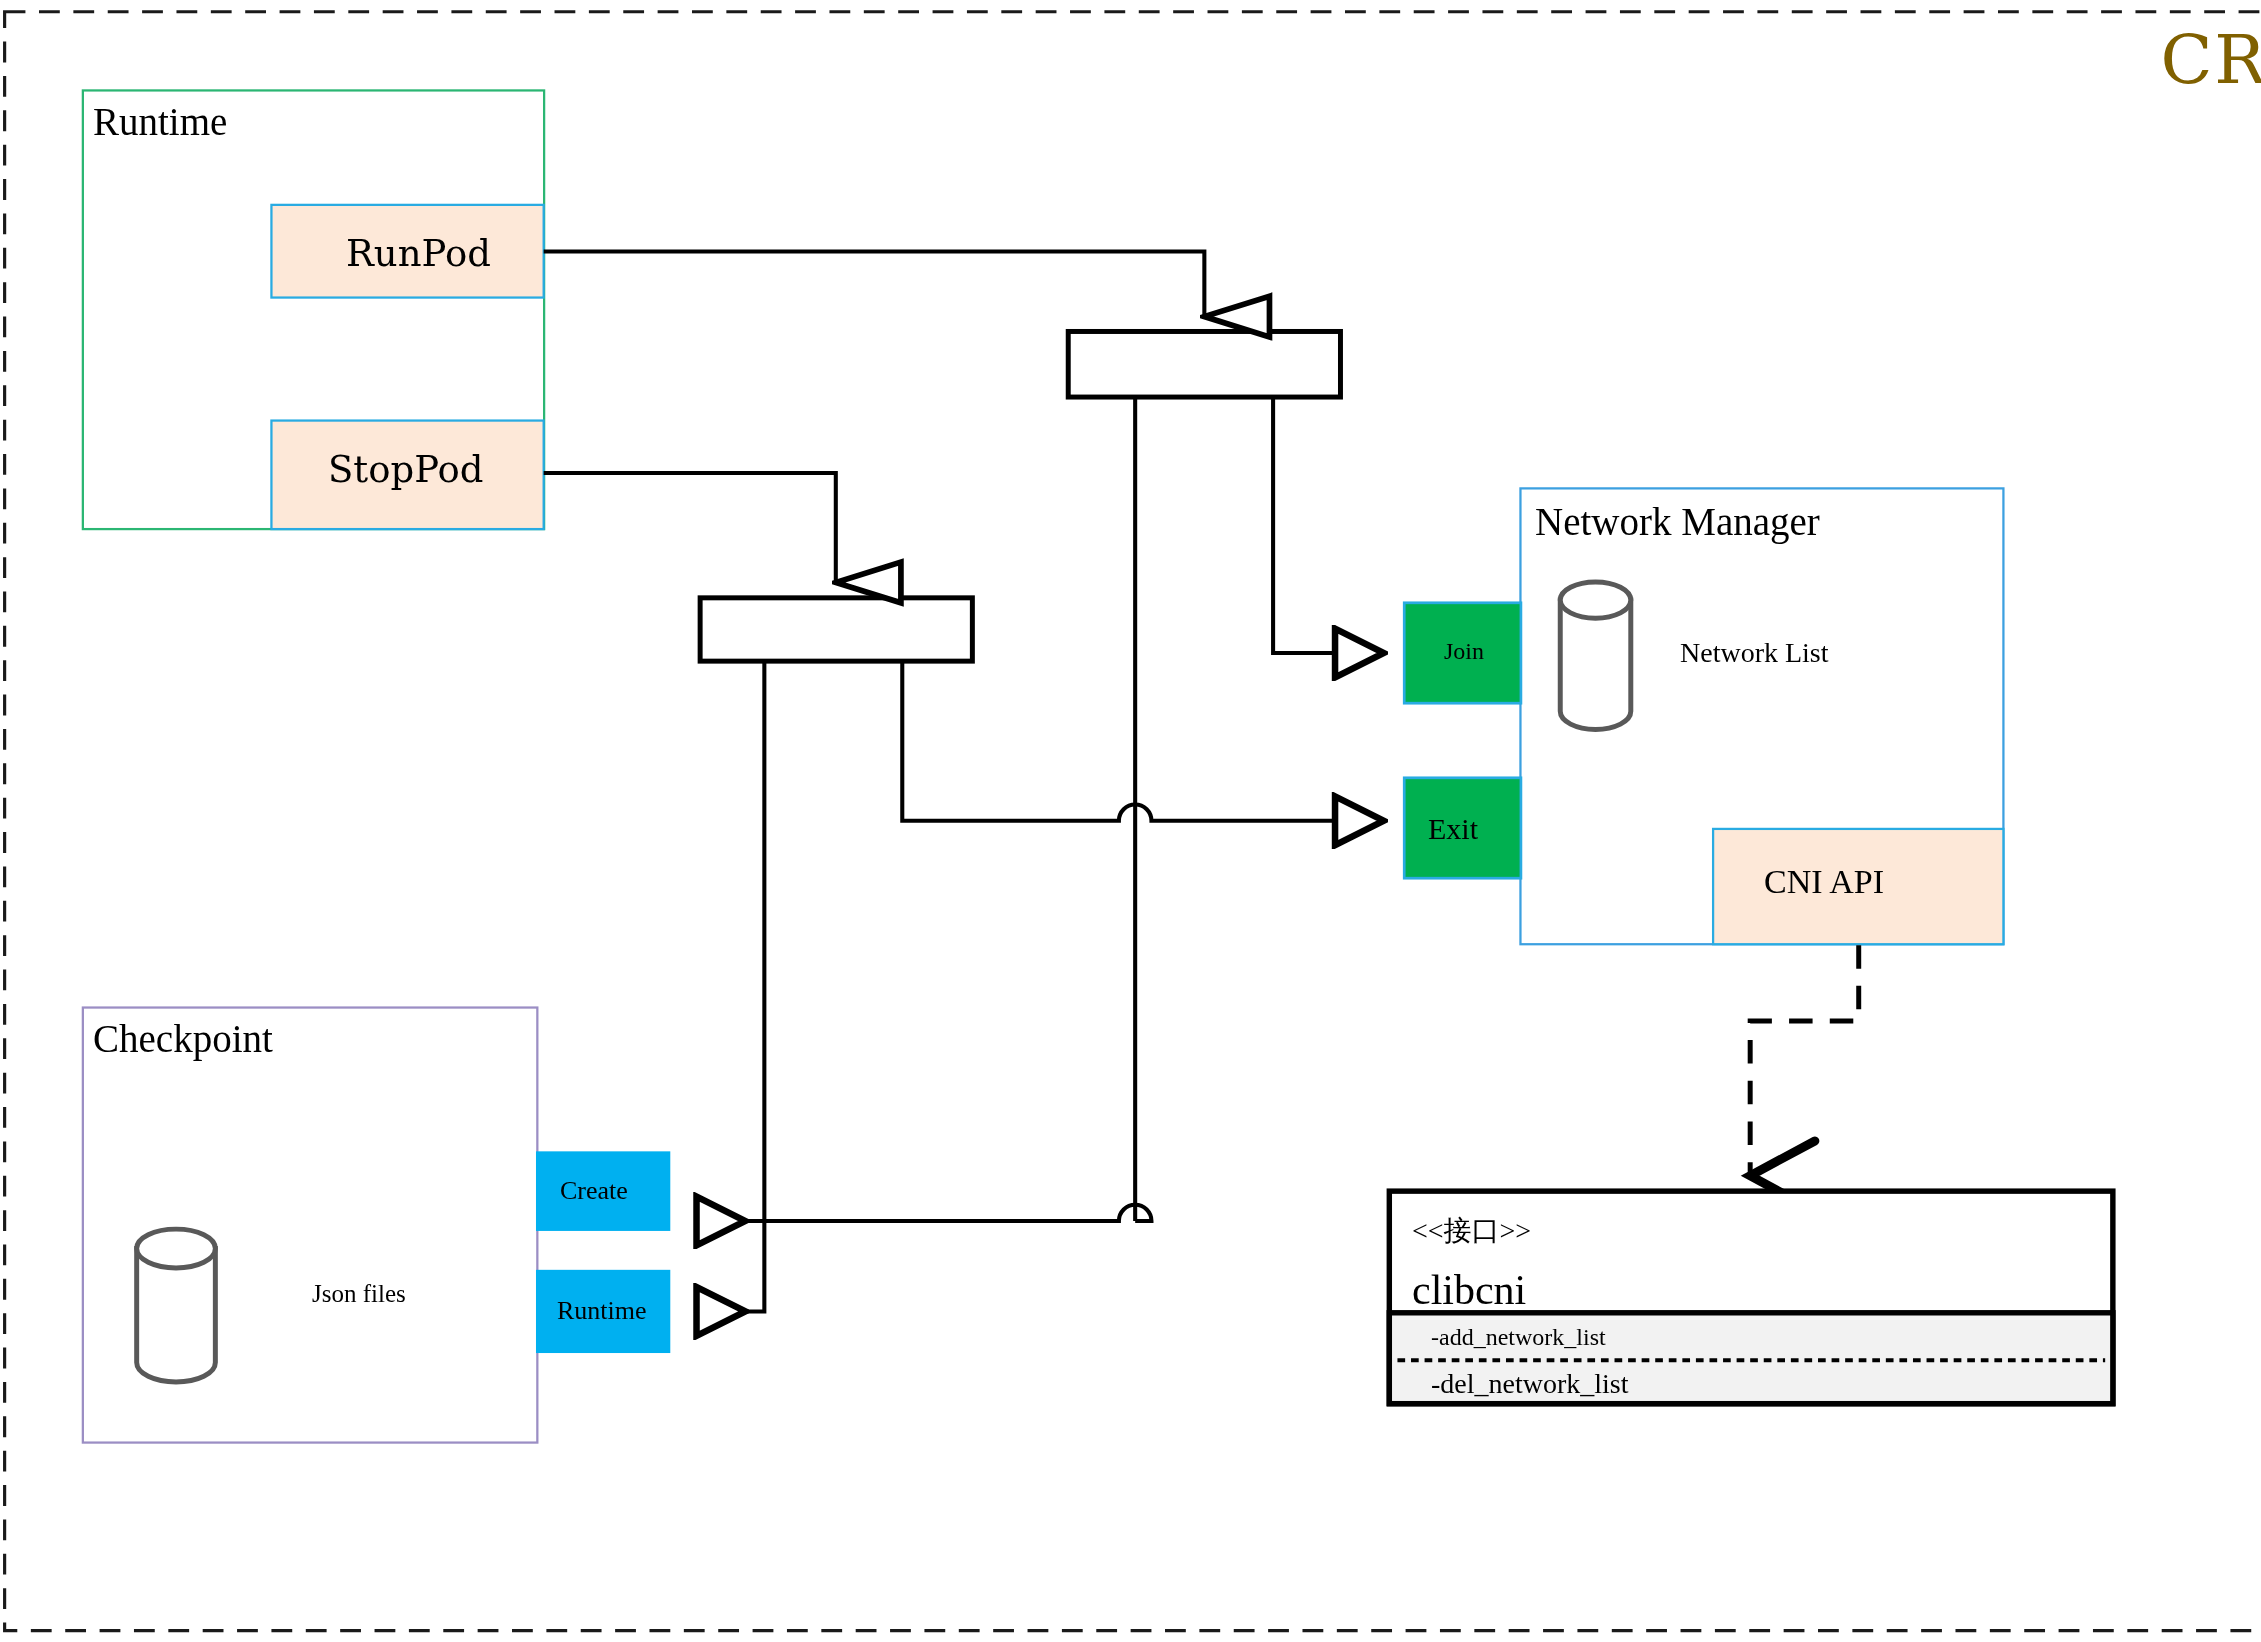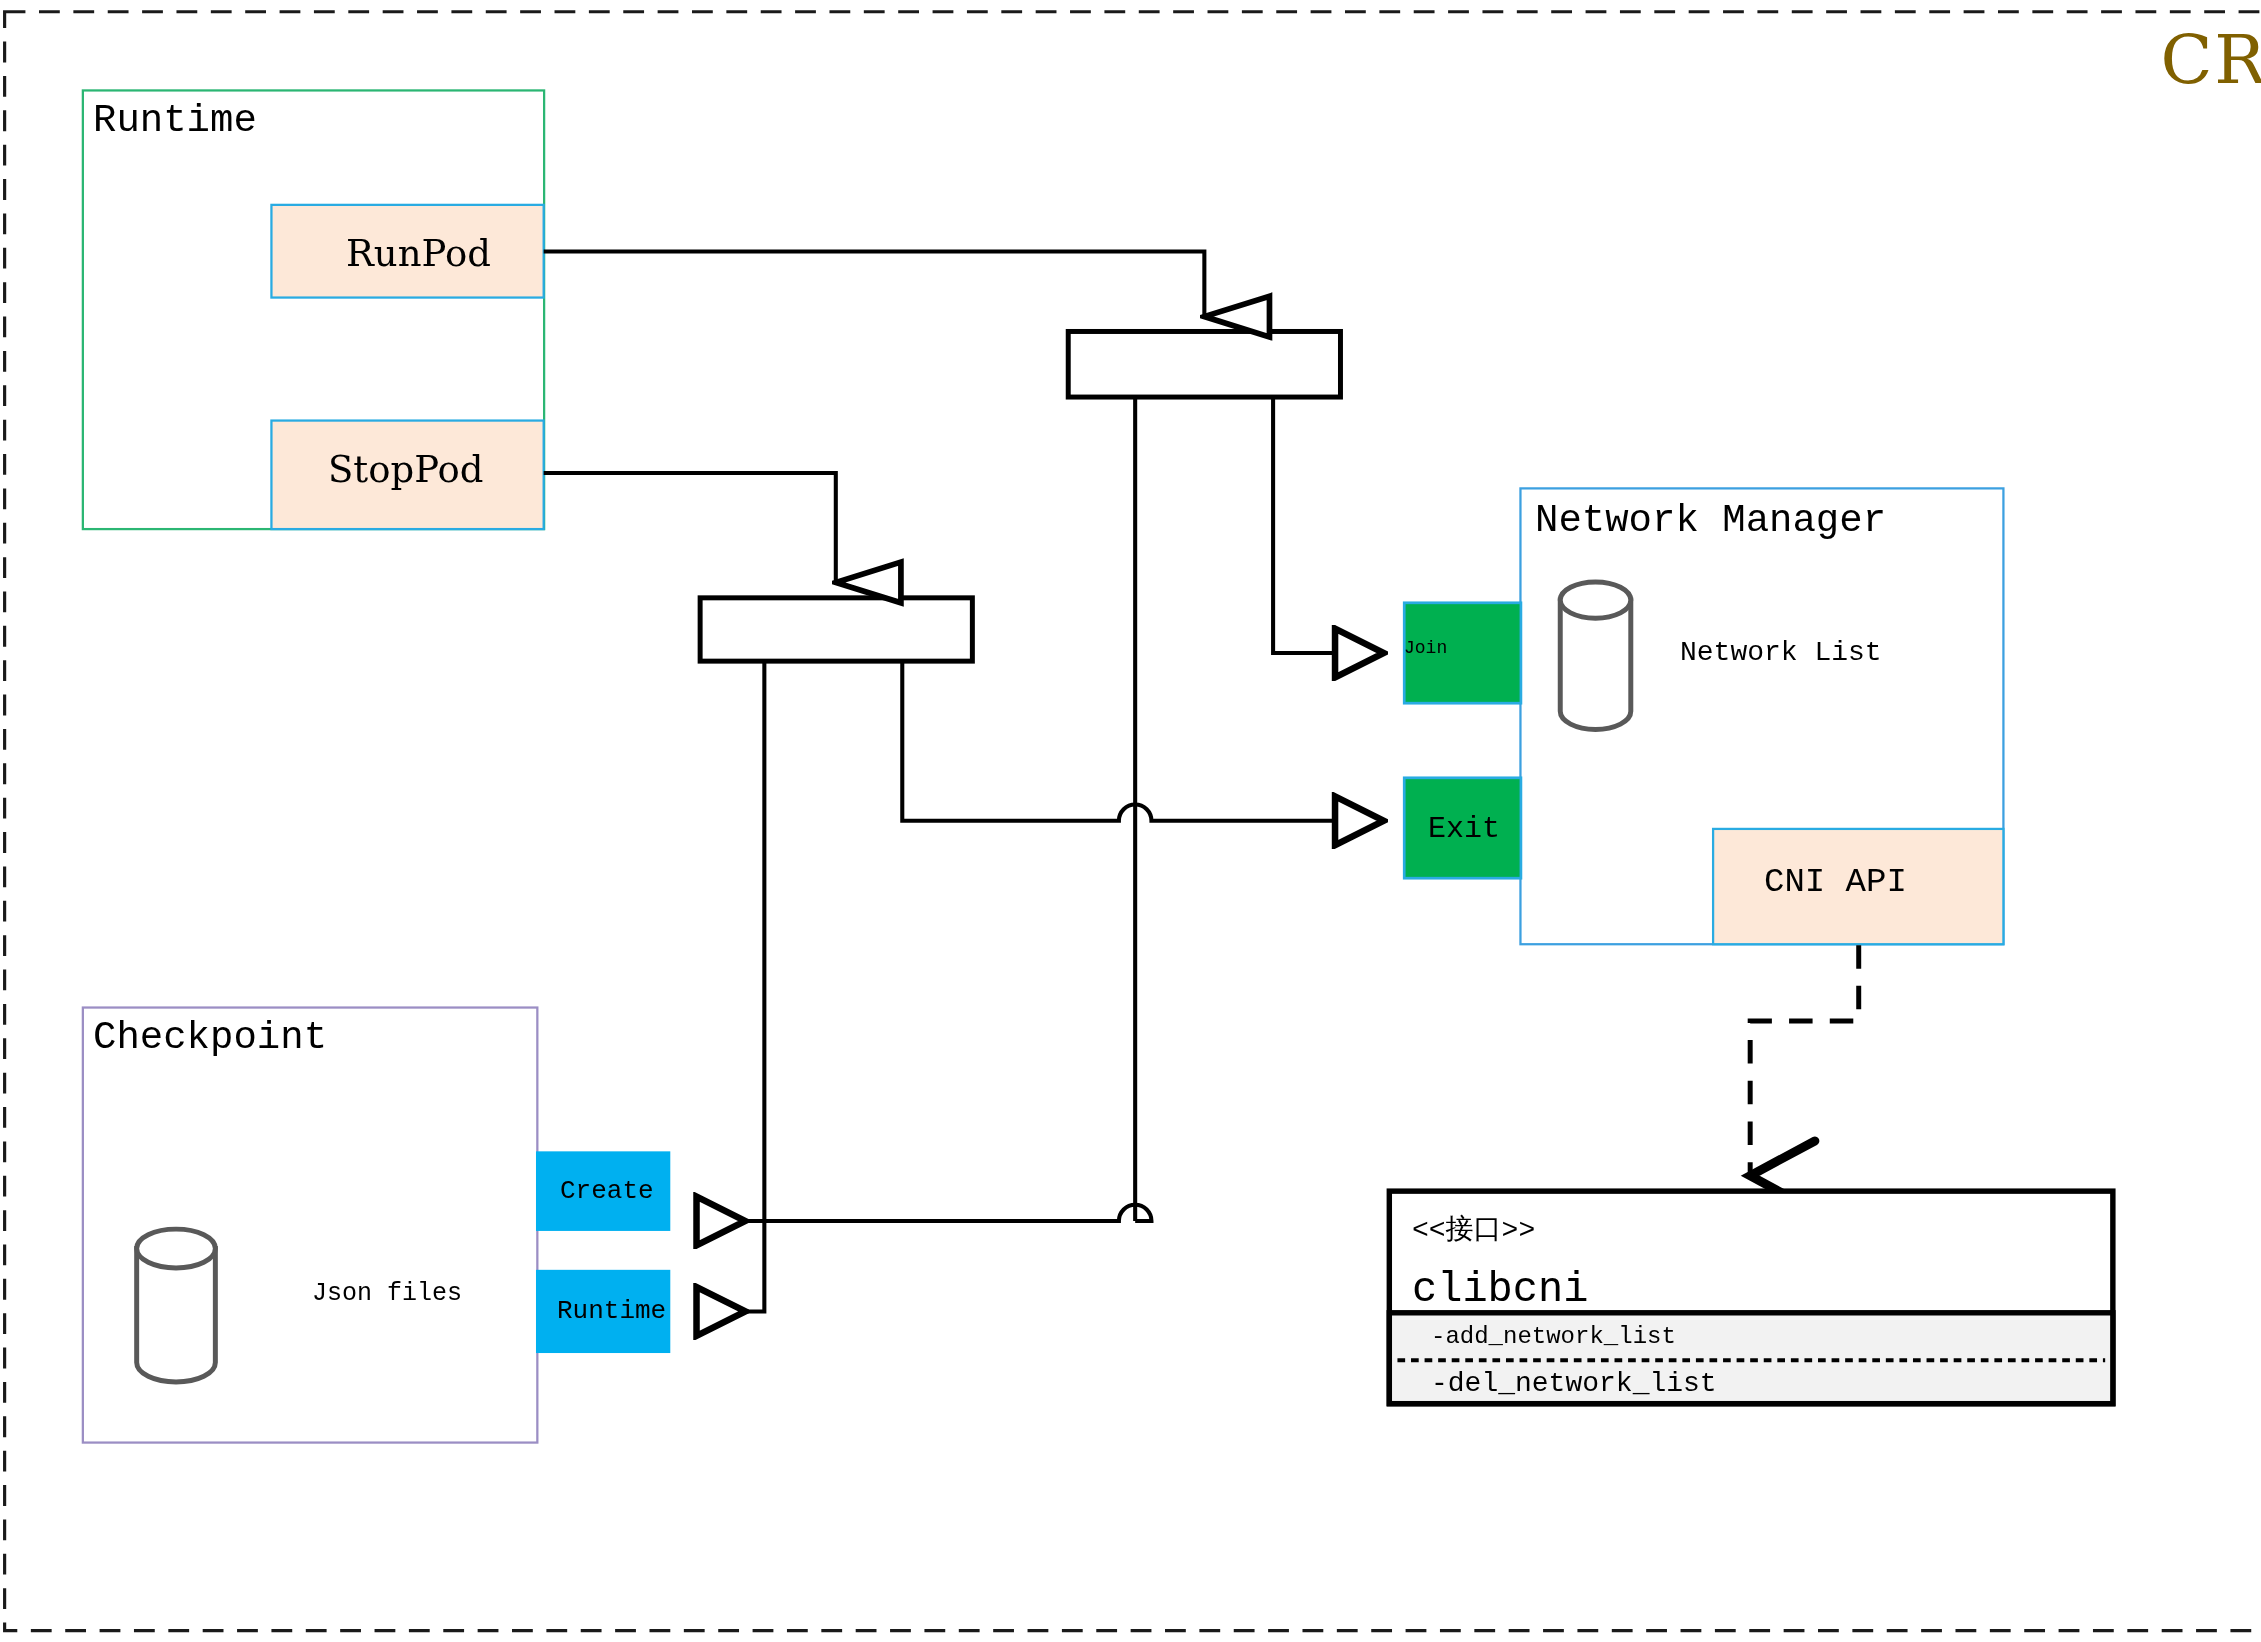--- a/index.html
+++ b/index.html
@@ -20,21 +20,21 @@
     left: 0; top: 0;
     width: 2335px;
     height: 1642px;
   }
   .lbl {
     position: absolute;
     white-space: nowrap;
     color: #000000;
     line-height: 1;
   }
-  .mono { font-family: Liberation Mono, monospace; }
+  .mono { font-family: Liberation Serif, serif; }
   .serif { font-family: "DejaVu Serif", serif; }
 </style>
 </head>
 <body>
 
 <div id="stage">
 
   <svg id="svg-layer" viewBox="0 0 5163 3631" xmlns="http://www.w3.org/2000/svg">
     <defs>
 
@@ -127,21 +127,21 @@
   <div class="lbl mono" style="left:93px; top:1019px; font-size:39px;">Checkpoint</div>
 
   <div class="lbl mono" style="left:280px; top:1281px; font-size:25px;margin-left:32px;">Json files</div>
 
   <div class="lbl mono" style="left:1535px; top:502px; font-size:39px;">Network Manager</div>
 
   <div class="lbl mono" style="left:1680px; top:639px; font-size:28px;">Network List</div>
 
   <div class="lbl mono" style="left:1764px; top:865px; font-size:34px;">CNI API</div>
 
-  <div class="lbl mono" style="left:1404px; top:639px; font-size:18px;">Join</div>
+  <div class="lbl mono" style="left:1444px; top:639px; font-size:24px;">Join</div>
 
   <div class="lbl mono" style="left:1428px; top:814px; font-size:30px;">Exit</div>
 
   <div class="lbl mono" style="left:560px; top:1178px; font-size:26px;">Create</div>
 
   <div class="lbl mono" style="left:557px; top:1298px; font-size:26px;">Runtime</div>
 
   <div class="lbl mono" style="left:1412px; top:1217px; font-size:28px;">&lt;&lt;接口&gt;&gt;</div>
 
   <div class="lbl mono" style="left:1412px; top:1269px; font-size:42px;">clibcni</div>

